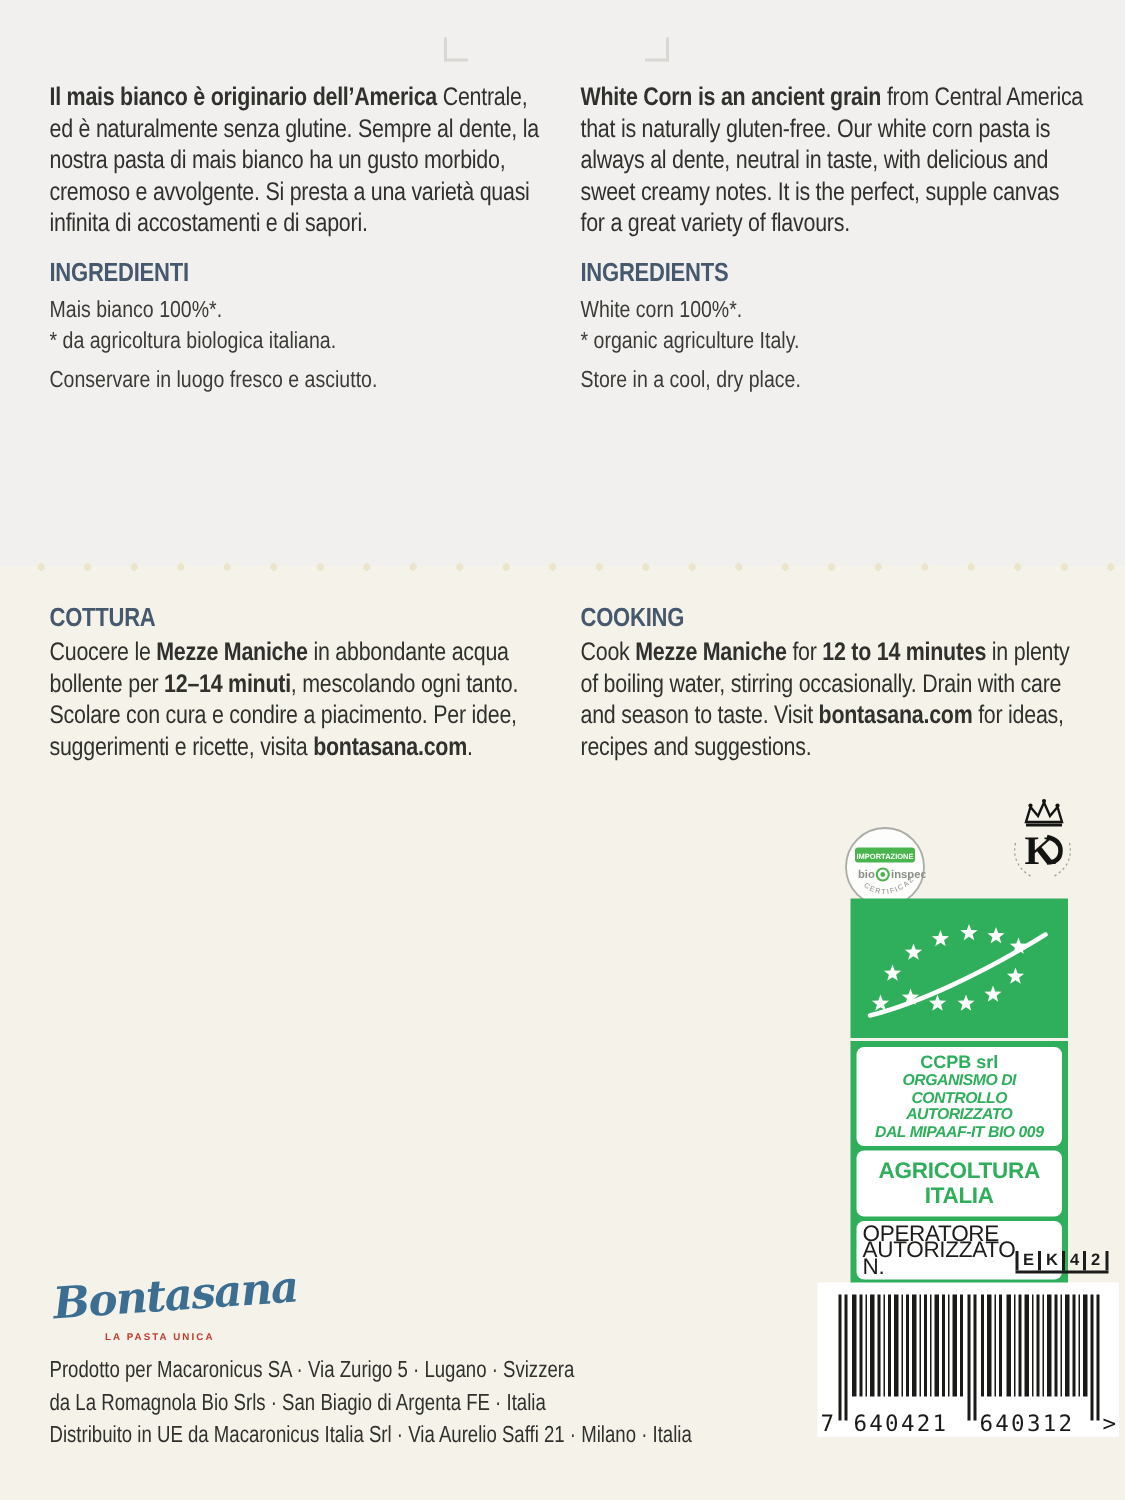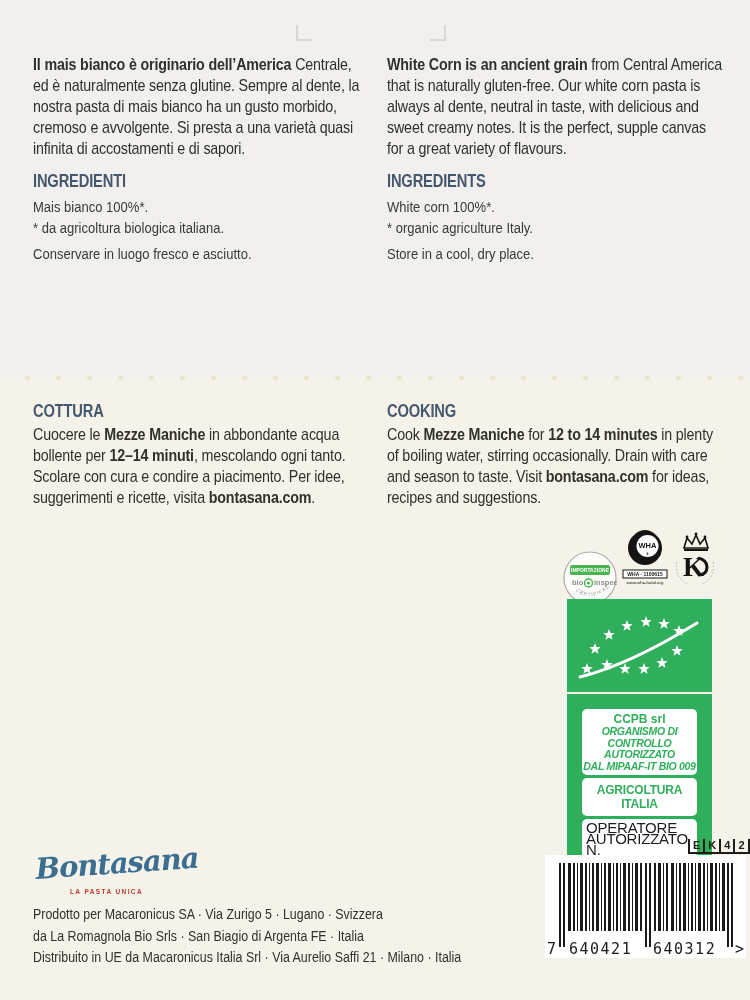--- a/index.html
+++ b/index.html
@@ -23,28 +23,28 @@
   .sec-heading{position:absolute;width:400px;font-size:17.5px;font-weight:bold;color:#45586d;letter-spacing:-0.2px;}
   .small-lines{position:absolute;width:400px;font-size:15.5px;line-height:21px;color:#3a3a36;}
 
   
   .certs{position:absolute;left:563px;top:528px;width:155px;height:62px;}
   .cert{position:absolute;}
 
   
   .org-block{position:absolute;left:567px;top:599px;width:145px;}
   .leaf-box{width:145px;height:93px;background:#2fae5b;margin-bottom:2px;}
-  .org-lower{background:#2fae5b;padding:15px;}
+  .org-lower{background:#2fae5b;padding:4px;}
   .wbox{background:#ffffff;border-radius:5px;margin-bottom:3px;text-align:center;}
   .wbox:last-child{margin-bottom:0;}
   .gtxt{color:#2fae5b;font-weight:bold;}
   .ccpb{padding:4px 1px 3px;}
   .ccpb .l1{font-size:12px;line-height:13px;}
   .ccpb .l{font-size:10.5px;line-height:11.5px;letter-spacing:-0.3px;font-style:italic;}
-  .agri{padding:5px 0;font-size:12px;letter-spacing:-0.2px;}
+  .agri{padding:5px 0;font-size:15px;letter-spacing:-0.2px;}
   .oper{padding:3px 4px;display:flex;align-items:center;justify-content:space-between;text-align:left;}
   .oper .lines{font-size:15px;line-height:11px;font-weight:normal;color:#1c1c1a;letter-spacing:-0.2px;}
   .code{display:inline-flex;border-bottom:2px solid #1c1c1a;align-self:flex-end;margin-bottom:1px;}
   .code span{display:block;border-left:2px solid #1c1c1a;padding:0 3px;font-size:11px;font-weight:bold;color:#1c1c1a;line-height:13px;}
   .code span:last-child{border-right:2px solid #1c1c1a;}
   .prod{padding:5px 0;font-size:13.5px;letter-spacing:-0.2px;}
 
   
   .brand{position:absolute;left:36px;top:852px;width:140px;height:52px;}
   .brand-name{font-family:"DejaVu Serif",serif;font-style:italic;font-weight:bold;font-size:29px;color:#3b6e91;transform:rotate(-4deg);transform-origin:0 70%;letter-spacing:-1px;}
@@ -111,32 +111,20 @@
         <text x="27" y="23.4" text-anchor="middle" font-size="5" font-weight="bold" fill="#ffffff" font-family="Liberation Sans,sans-serif">IMPORTAZIONE</text>
         <text x="9" y="36" font-size="7.5" font-weight="bold" fill="#8a8f88" font-family="Liberation Sans,sans-serif">bio</text>
         <circle cx="25.5" cy="34" r="4" fill="none" stroke="#4ab54e" stroke-width="1.4"></circle>
         <circle cx="25.5" cy="34" r="1.6" fill="#4ab54e"></circle>
         <text x="31" y="36" font-size="7.5" font-weight="bold" fill="#8a8f88" font-family="Liberation Sans,sans-serif">inspecta</text>
         <path id="arcB" d="M 8,38 Q 27,56 46,38" fill="none"></path>
         <text font-size="4.8" fill="#8a8f88" letter-spacing="1" font-family="Liberation Sans,sans-serif"><textPath href="#arcB" startOffset="6">CERTIFICAZIONE</textPath></text>
       </svg>
     </div>
 
-    <div class="cert" style="left:58px;top:0;">
-      <svg width="48" height="62" viewBox="0 0 48 62">
-        <circle cx="24" cy="20" r="17" fill="#141412"></circle>
-        <circle cx="26.5" cy="18" r="11" fill="#ffffff"></circle>
-        <path d="M14,6 Q24,-2 34,6 Q26,3 14,6 Z" fill="#141412"></path>
-        <text x="26.5" y="19.5" text-anchor="middle" font-size="7.5" font-weight="bold" fill="#141412" font-family="Liberation Sans,sans-serif">WHA</text>
-        <text x="26.5" y="26" text-anchor="middle" font-size="5" fill="#141412" font-family="DejaVu Sans,sans-serif">ﻭ</text>
-        <rect x="2" y="42" width="44" height="8" fill="#ffffff" stroke="#141412" stroke-width="1"></rect>
-        <text x="24" y="48" text-anchor="middle" font-size="5" font-weight="bold" fill="#141412" font-family="Liberation Sans,sans-serif">WHA - 1100615</text>
-        <text x="24" y="56" text-anchor="middle" font-size="4.4" fill="#141412" font-family="Liberation Sans,sans-serif">www.wha-halal.org</text>
-      </svg>
-    </div>
 
     <div class="cert" style="left:108px;top:0;">
       <svg width="48" height="62" viewBox="0 0 48 62">
         <path d="M13,20 L16,10 L21,16 L25,7 L29,16 L34,10 L37,20 Z" fill="none" stroke="#141412" stroke-width="1.6"></path>
         <circle cx="16" cy="9" r="1.4" fill="#141412"></circle>
         <circle cx="25" cy="6" r="1.4" fill="#141412"></circle>
         <circle cx="34" cy="9" r="1.4" fill="#141412"></circle>
         <rect x="13" y="21" width="24" height="2" fill="#141412"></rect>
         <text x="12" y="48" font-size="27" font-weight="bold" fill="#141412" font-family="Liberation Serif,serif">K</text>
         <text x="40" y="47" font-size="22" font-weight="bold" fill="#141412" font-family="Liberation Serif,serif" transform="scale(-1,1)" transform-origin="40 40" text-anchor="end"> </text>

